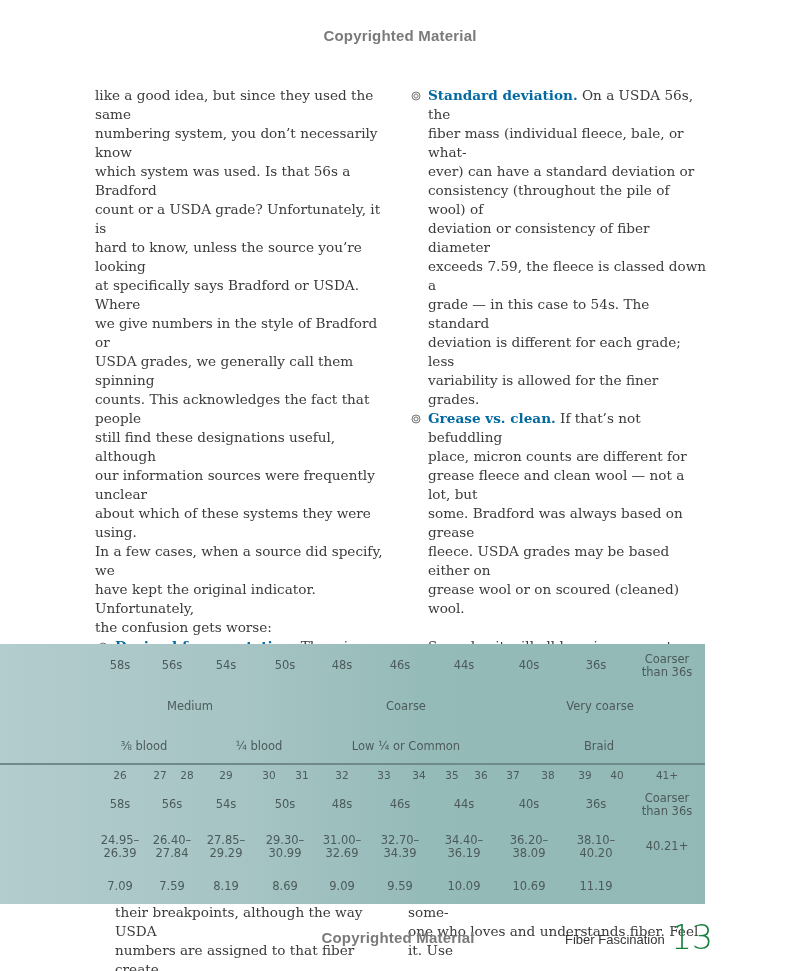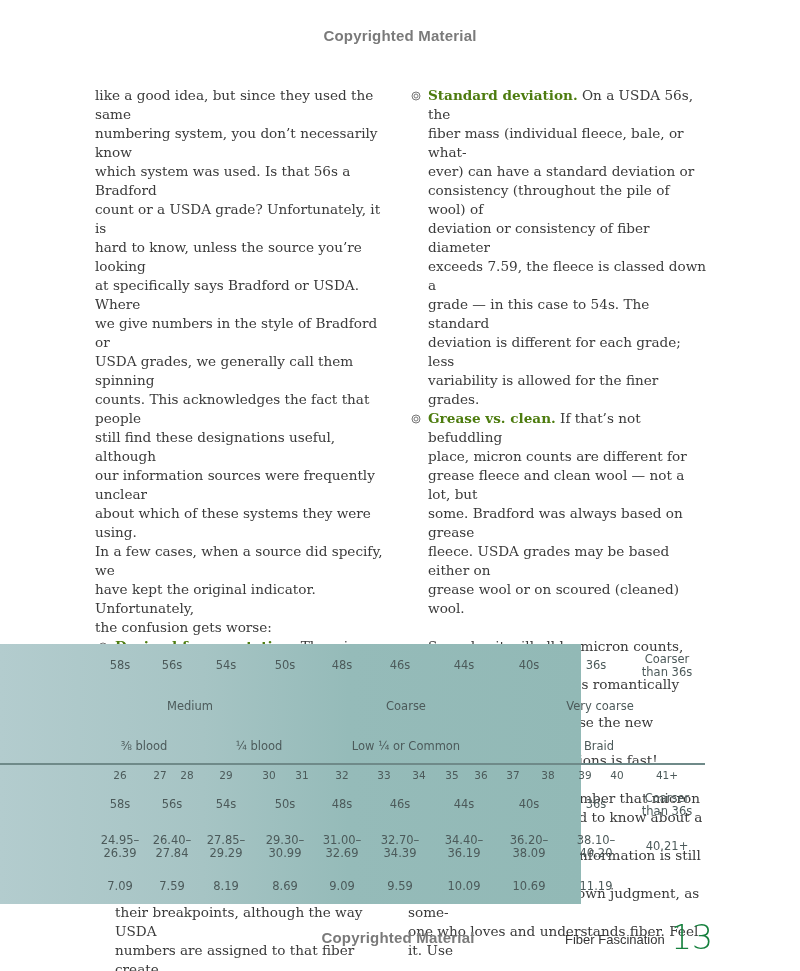--- a/index.html
+++ b/index.html
@@ -15,25 +15,25 @@
     position: absolute; top: 86px;
     font-family: "DejaVu Serif", serif; font-size: 13.6px; line-height: 19px;
     color: #3a3a3a;
   }
   .col-left { left: 95px; width: 300px; }
   .col-right { left: 408px; width: 300px; }
   .bullet { position: relative; padding-left: 20px; margin: 0; }
   .bullet .bicon {
     position: absolute; left: 3px; top: 5px; width: 10px; height: 10px;
   }
-  .bullet b { color: #4d7c0f; }
+  .bullet b { color: #0369a1; }
   .gap { height: 19px; }
 
   .panel {
-    position: absolute; left: 0; top: 644px; width: 581px; height: 260px;
+    position: absolute; left: 0; top: 644px; width: 705px; height: 260px;
     background: linear-gradient(90deg, #b3ccce 0%, #a6c4c4 35%, #95bbb9 60%, #92b9b6 100%);
   }
   .cell {
     position: absolute; transform: translateX(-50%);
     font-family: "DejaVu Sans", sans-serif; font-size: 11.5px; color: #4c5a5a;
     text-align: center; white-space: nowrap; line-height: 13px;
   }
   .divider { position: absolute; left: 0; top: 119px; width: 705px; height: 2px; background: #6f8a89; }
   .footer-title {
     position: absolute; top: 932px; left: 565px;

